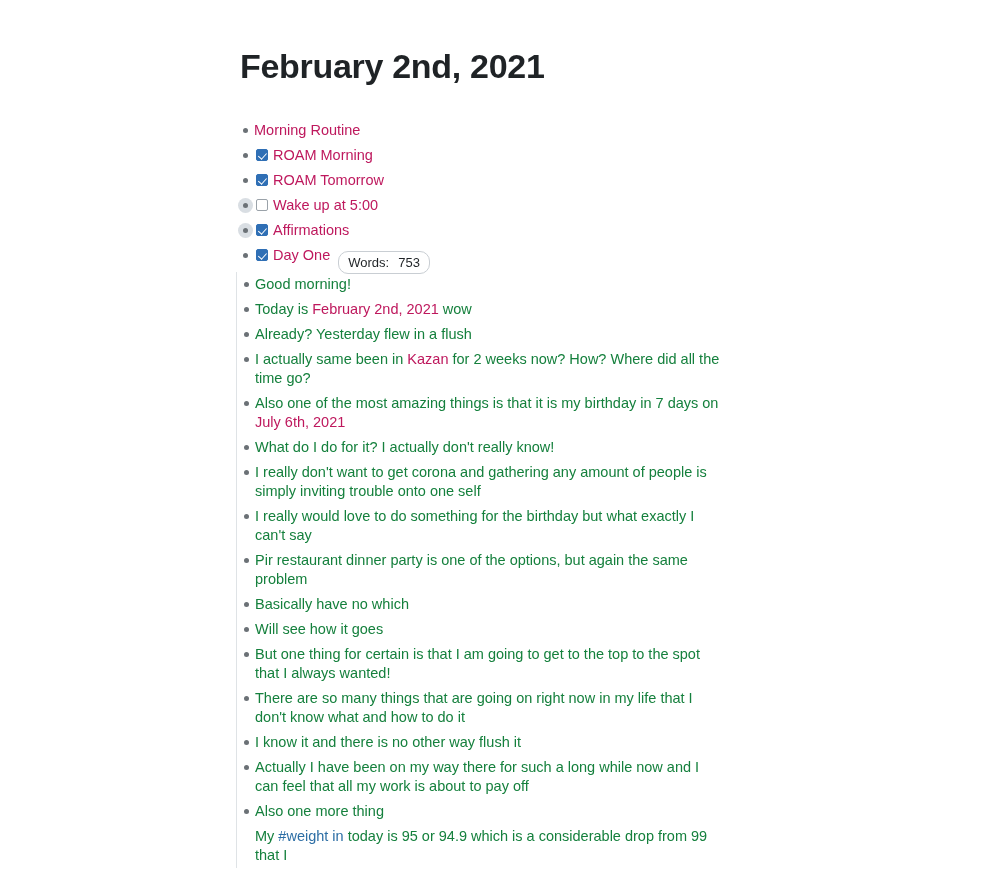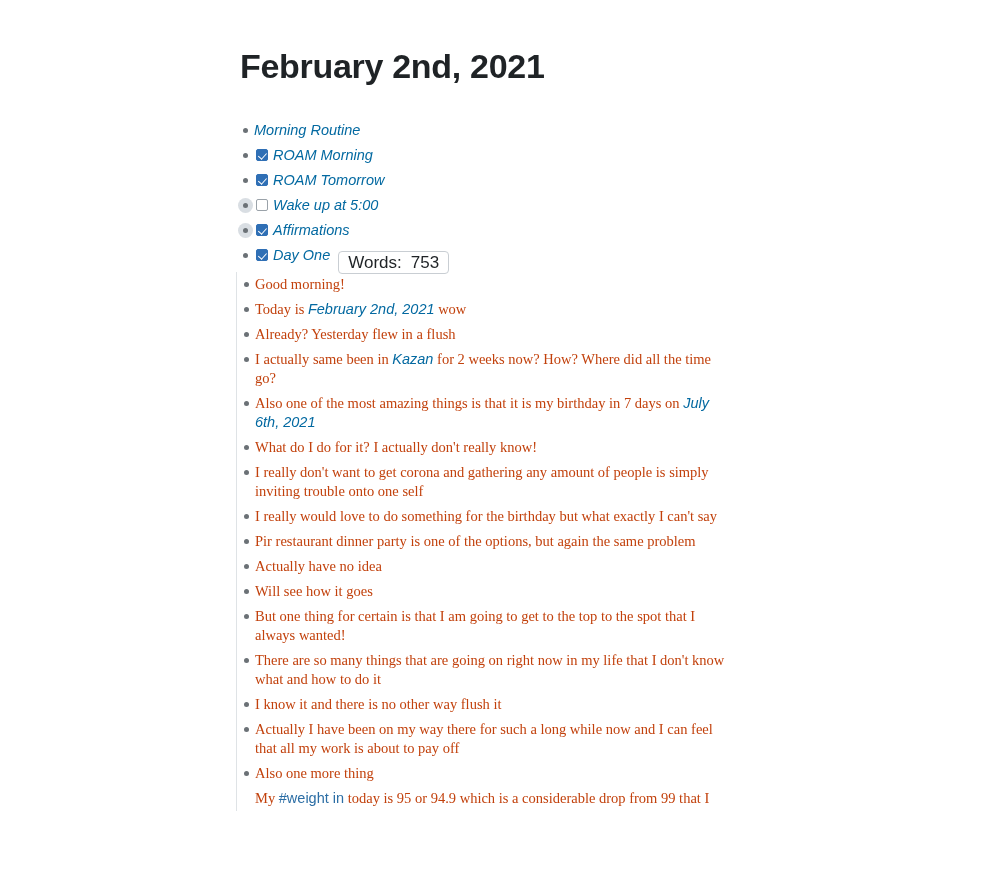--- a/index.html
+++ b/index.html
@@ -109,41 +109,41 @@
     left: 3.4px;
     top: 0.7px;
     width: 3.5px;
     height: 7px;
     border: solid #ffffff;
     border-width: 0 1.7px 1.7px 0;
     transform: rotate(42deg);
   }
 
   .txt { white-space: normal; }
-  .link { color: #0369a1; font-style: italic; }
+  .link { color: #be185d; }
   .tag { color: #2c6ea5; }
-  .plain { color: #c2410c; font-family: Liberation Serif, serif; }
+  .plain { color: #15803d; }
 
   
   .level-1 { margin-left: 14px; }
   .level-3 {
     margin-left: 24px;
     border-left: 1px solid #dfe3e6;
     padding-left: 14px;
   }
 
   .words-badge {
     display: inline-flex;
     align-items: center;
     gap: 9px;
     border: 1px solid #c9ced3;
-    border-radius: 4px;
+    border-radius: 10px;
     background: #ffffff;
     padding: 3px 9px;
-    font-size: 17px;
+    font-size: 13px;
     color: #1f2326;
     margin-left: 8px;
     position: relative;
     top: 5px;
     line-height: 15px;
   }
   .words-badge .count { color: #1f2326; }
 
   .child-text { max-width: 470px; }
 </style>
@@ -293,21 +293,21 @@
                       <span class="bullet"></span>
                     </span>
                     <span class="txt child-text"><span class="plain">Pir restaurant dinner party is one of the options, but again the same problem</span></span>
                   </div>
                 </li>
                 <li class="node">
                   <div class="row">
                     <span class="bullet-wrap">
                       <span class="bullet"></span>
                     </span>
-                    <span class="txt child-text"><span class="plain">Actually have no idea</span></span>
+                    <span class="txt child-text"><span class="plain">Basically have no which</span></span>
                   </div>
                 </li>
                 <li class="node">
                   <div class="row">
                     <span class="bullet-wrap">
                       <span class="bullet"></span>
                     </span>
                     <span class="txt child-text"><span class="plain">Will see how it goes</span></span>
                   </div>
                 </li>

